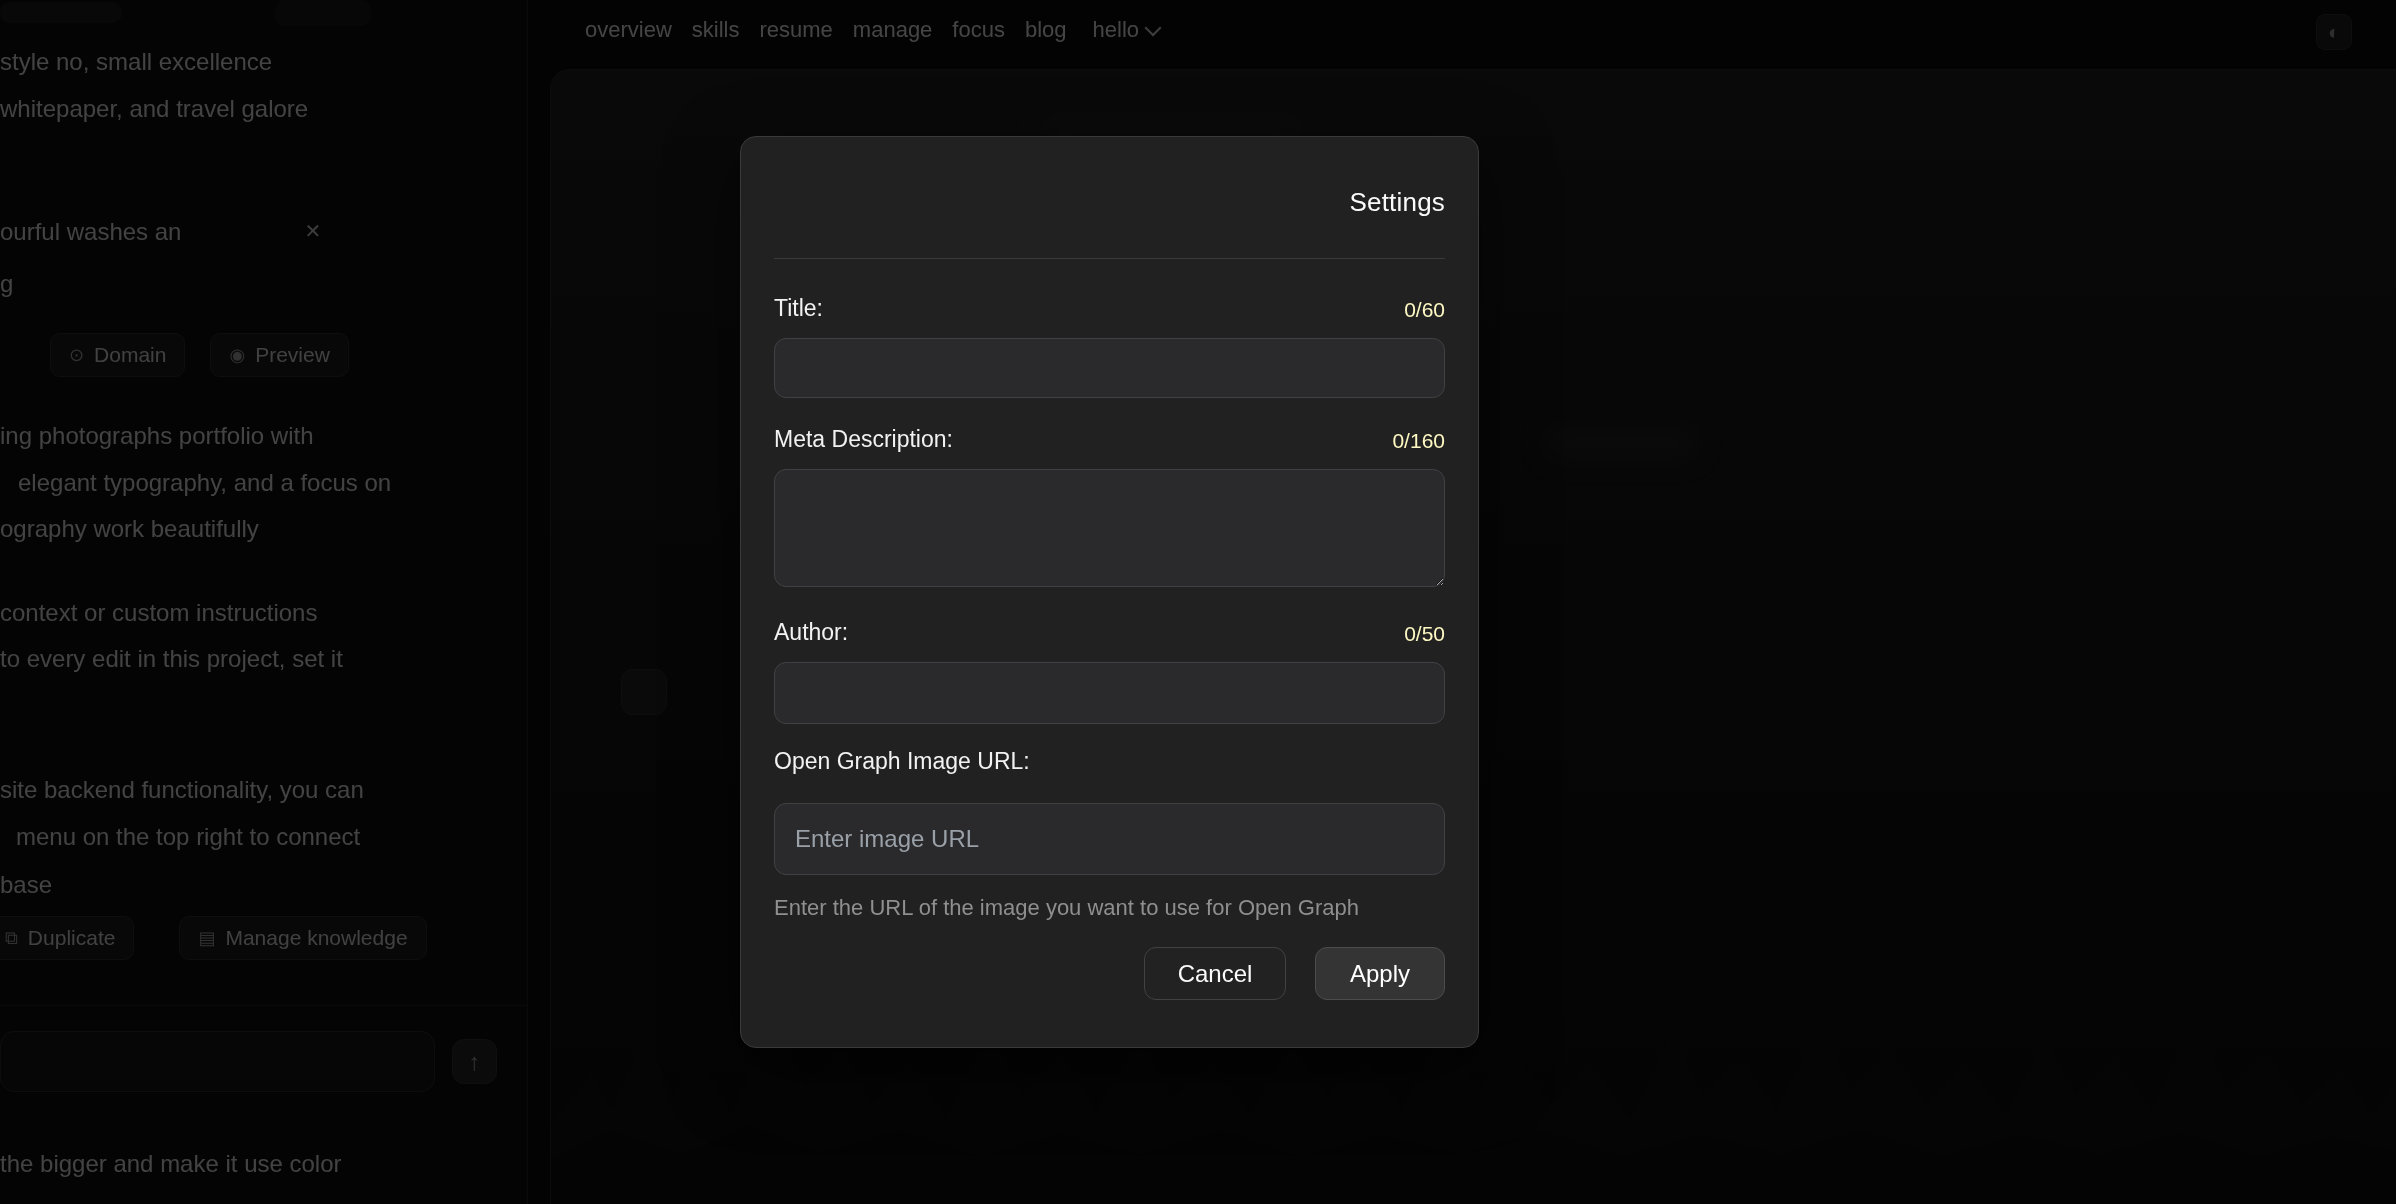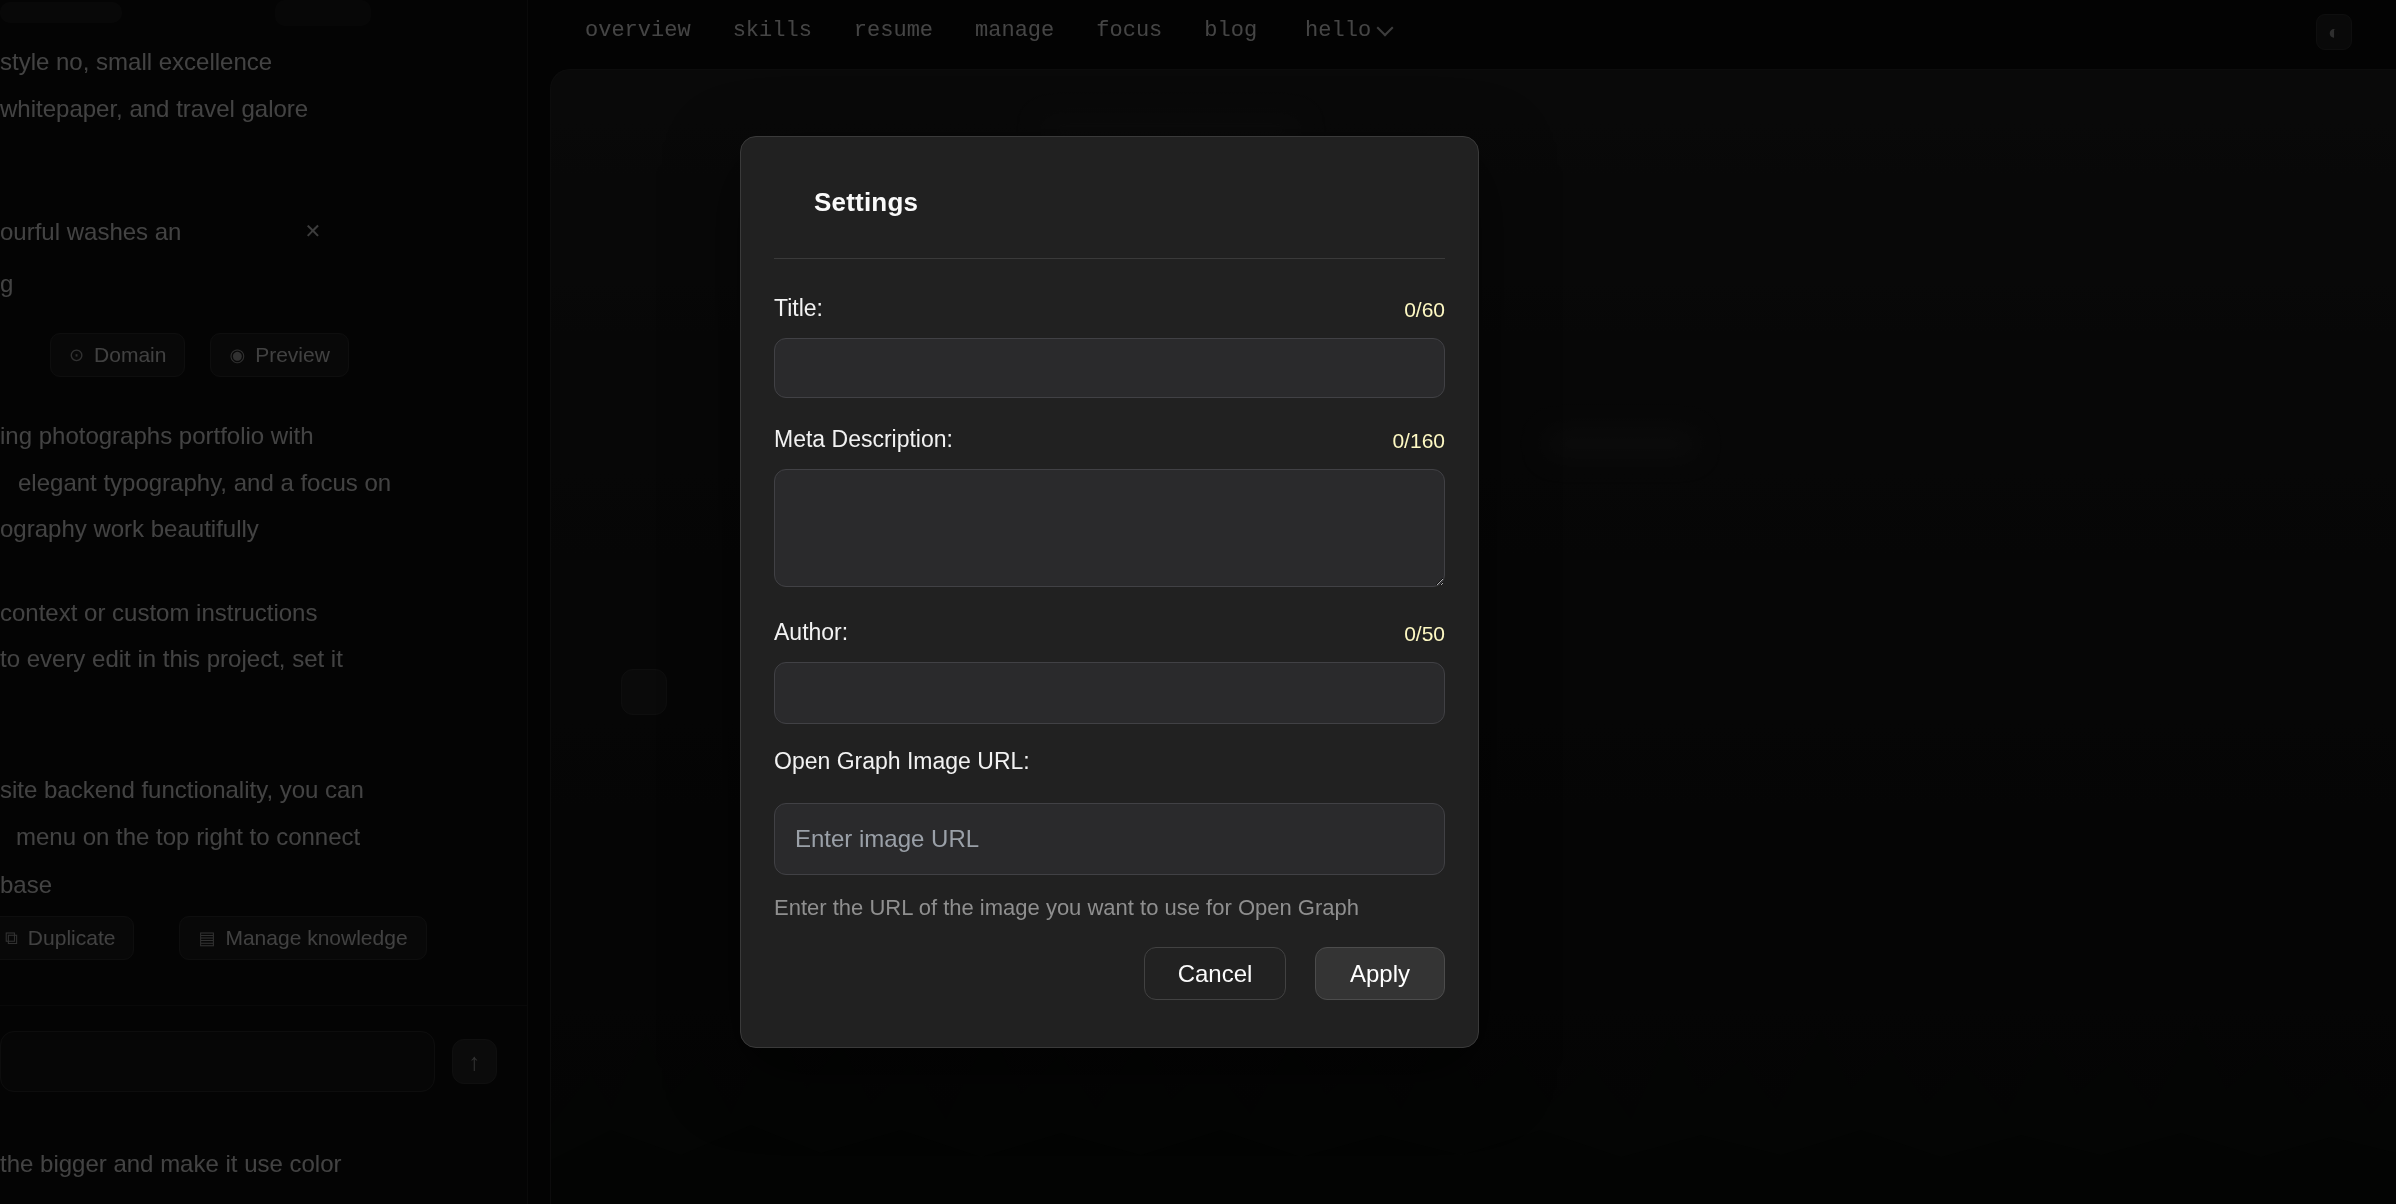--- a/index.html
+++ b/index.html
@@ -32,22 +32,22 @@
     position:absolute;left:0;top:1031px;width:435px;height:61px;box-sizing:border-box;
     background:#151515;border:1px solid #2a2a2a;border-radius:14px;
   }
   .send-btn{
     position:absolute;left:452px;top:1039px;width:45px;height:45px;
     background:#232323;border:1px solid #303030;border-radius:12px;
     display:flex;align-items:center;justify-content:center;
     color:#9a9a9a;font-size:24px;box-sizing:border-box;
   }
   .topnav{
-    position:absolute;left:585px;top:12px;height:36px;display:flex;align-items:center;gap:42px;
-    color:#d6d6d6;font-size:22px;z-index:1;font-family:Liberation Mono, monospace;
+    position:absolute;left:585px;top:12px;height:36px;display:flex;align-items:center;gap:20px;
+    color:#d6d6d6;font-size:22px;z-index:1;
   }
   .nav-item{white-space:nowrap;}
   .nav-account{display:flex;align-items:center;gap:8px;margin-left:6px;}
   .chev{
     width:10px;height:10px;border-right:2px solid #bdbdbd;border-bottom:2px solid #bdbdbd;
     transform:rotate(45deg);margin-top:-4px;
   }
   .theme-btn{
     position:absolute;left:2316px;top:14px;width:36px;height:36px;z-index:1;
     background:#1c1c1c;border:1px solid #2e2e2e;border-radius:9px;
@@ -67,21 +67,21 @@
   }
   .forest{position:absolute;left:0;bottom:0;width:1846px;height:280px;}
   
   .overlay{position:absolute;inset:0;background:rgba(0,0,0,0.68);z-index:5;}
   .modal{
     position:absolute;left:740px;top:136px;width:739px;height:912px;z-index:10;
     background:#212121;border:1px solid #3a3a3a;border-radius:16px;
     box-shadow:0 24px 70px rgba(0,0,0,.55);
     box-sizing:border-box;padding:50px 33px 0 33px;color:#ececec;
   }
-  .modal-title{font-size:26px;color:#fafafa;margin-left:40px;font-weight:700;letter-spacing:.2px;}
+  .modal-title{font-size:26px;color:#fafafa;margin-left:40px;font-weight:400;letter-spacing:.2px;text-align:right;}
   .m-divider{height:1px;background:#3a3a3a;margin-top:40px;}
   .label-row{display:flex;justify-content:space-between;align-items:flex-end;}
   .field-label{font-size:23px;color:#f2f2f2;}
   .counter{font-size:21px;color:#fef9c3;}
   .mt-36{margin-top:36px;} .mt-32{margin-top:32px;} .mt-28{margin-top:28px;} .mt-24{margin-top:24px;}
   .text-input{
     display:block;width:100%;box-sizing:border-box;height:60px;margin-top:16px;
     background:#2a2a2c;border:1px solid #414145;border-radius:12px;
     color:#ececec;font-size:23px;padding:0 20px;outline:none;
     font-family:"Liberation Sans", sans-serif;

